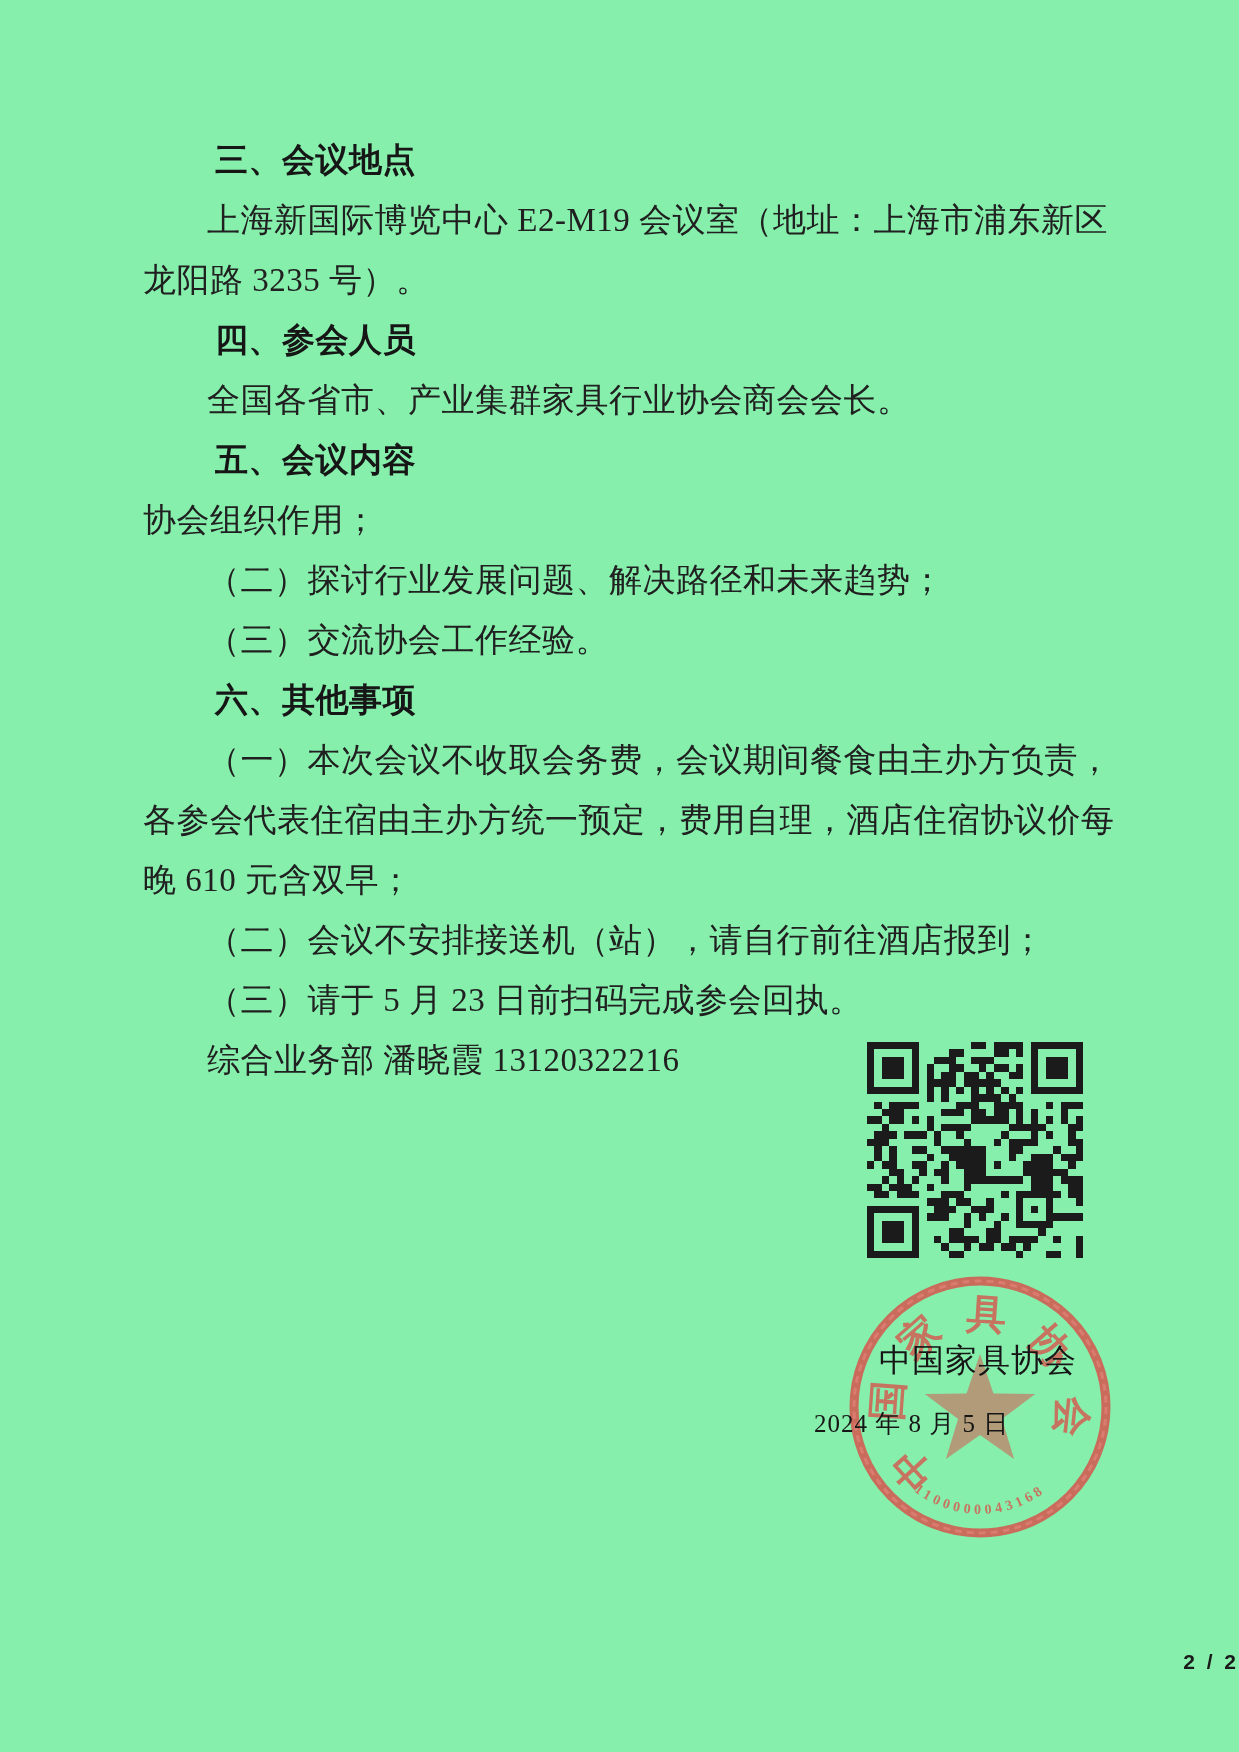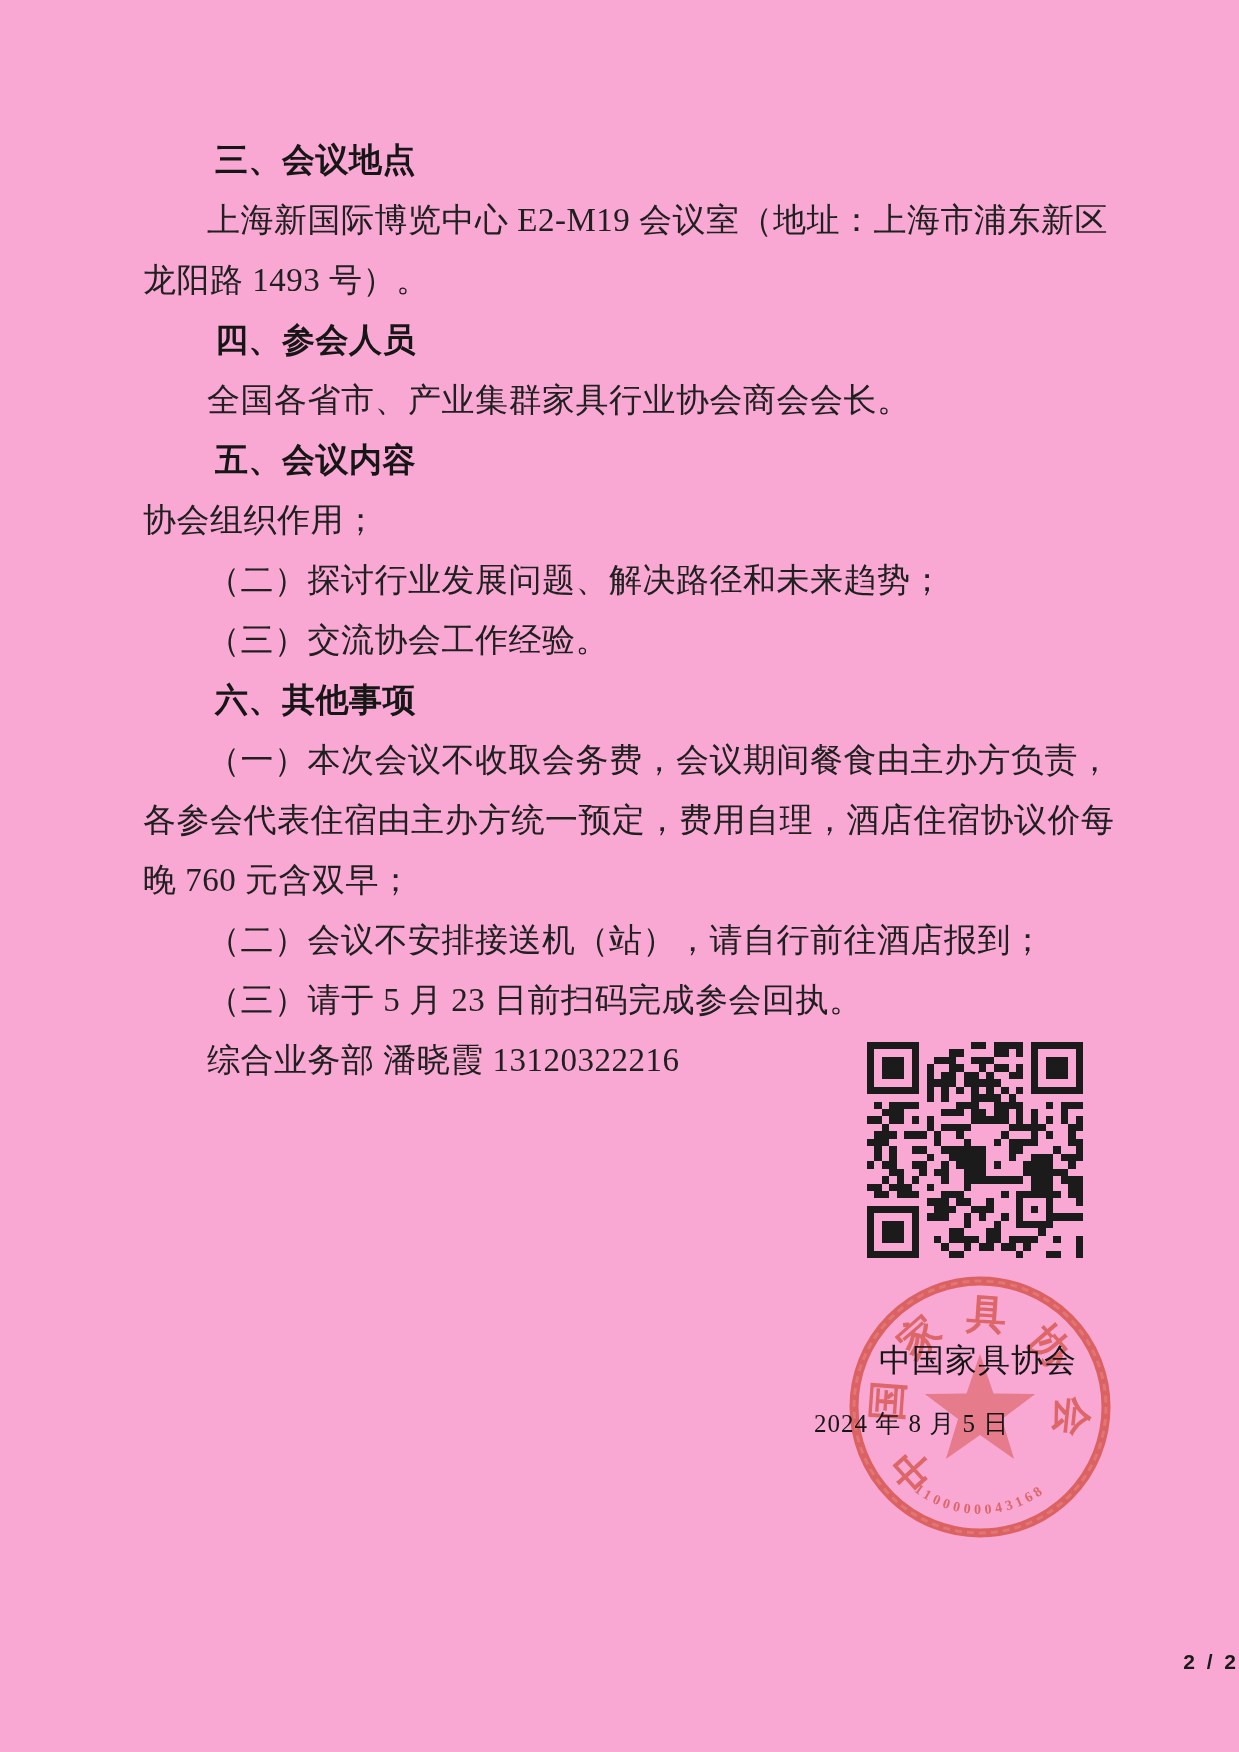--- a/index.html
+++ b/index.html
@@ -1,20 +1,20 @@
 <!DOCTYPE html>
 <html><head>
 <meta charset="utf-8">
 <style>
   html,body{margin:0;padding:0;background:#9a9a9a;}
   .page{
     position:relative;
     width:1239px;height:1752px;
     margin:0 auto;
-    background:#f9a8d4;
+    background:#86efac;
     overflow:hidden;
     font-family:"Liberation Serif","DejaVu Serif",serif;
     color:#1e1e1e;
   }
   
   .doc{
     position:absolute;
     left:143px;top:130px;
     width:1010px;
   }
@@ -84,31 +84,31 @@
 </style>
 </head>
 <body>
 
 <div class="page">
 
   <div class="doc">
 
   <div class="line heading">三、会议地点</div>
       <div class="line first">上海新国际博览中心 E2-M19 会议室（地址：上海市浦东新区</div>
-      <div class="line cont">龙阳路 1493 号）。</div>
+      <div class="line cont">龙阳路 3235 号）。</div>
       <div class="line heading">四、参会人员</div>
       <div class="line first">全国各省市、产业集群家具行业协会商会会长。</div>
       <div class="line heading">五、会议内容</div>
       <div class="line cont">协会组织作用；</div>
       <div class="line first">（二）探讨行业发展问题、解决路径和未来趋势；</div>
       <div class="line first">（三）交流协会工作经验。</div>
       <div class="line heading">六、其他事项</div>
       <div class="line first">（一）本次会议不收取会务费，会议期间餐食由主办方负责，</div>
       <div class="line cont">各参会代表住宿由主办方统一预定，费用自理，酒店住宿协议价每</div>
-      <div class="line cont">晚 760 元含双早；</div>
+      <div class="line cont">晚 610 元含双早；</div>
       <div class="line first">（二）会议不安排接送机（站），请自行前往酒店报到；</div>
       <div class="line first">（三）请于 5 月 23 日前扫码完成参会回执。</div>
       <div class="line first">综合业务部 潘晓霞 13120322216</div>
     </div>
 
   <svg class="qr" id="qr-svg" viewBox="0 0 29 29" shape-rendering="crispEdges">
       <rect x="0" y="0" width="1" height="1" fill="#1b1b1b"></rect>
       <rect x="1" y="0" width="1" height="1" fill="#1b1b1b"></rect>
       <rect x="2" y="0" width="1" height="1" fill="#1b1b1b"></rect>
       <rect x="3" y="0" width="1" height="1" fill="#1b1b1b"></rect>

